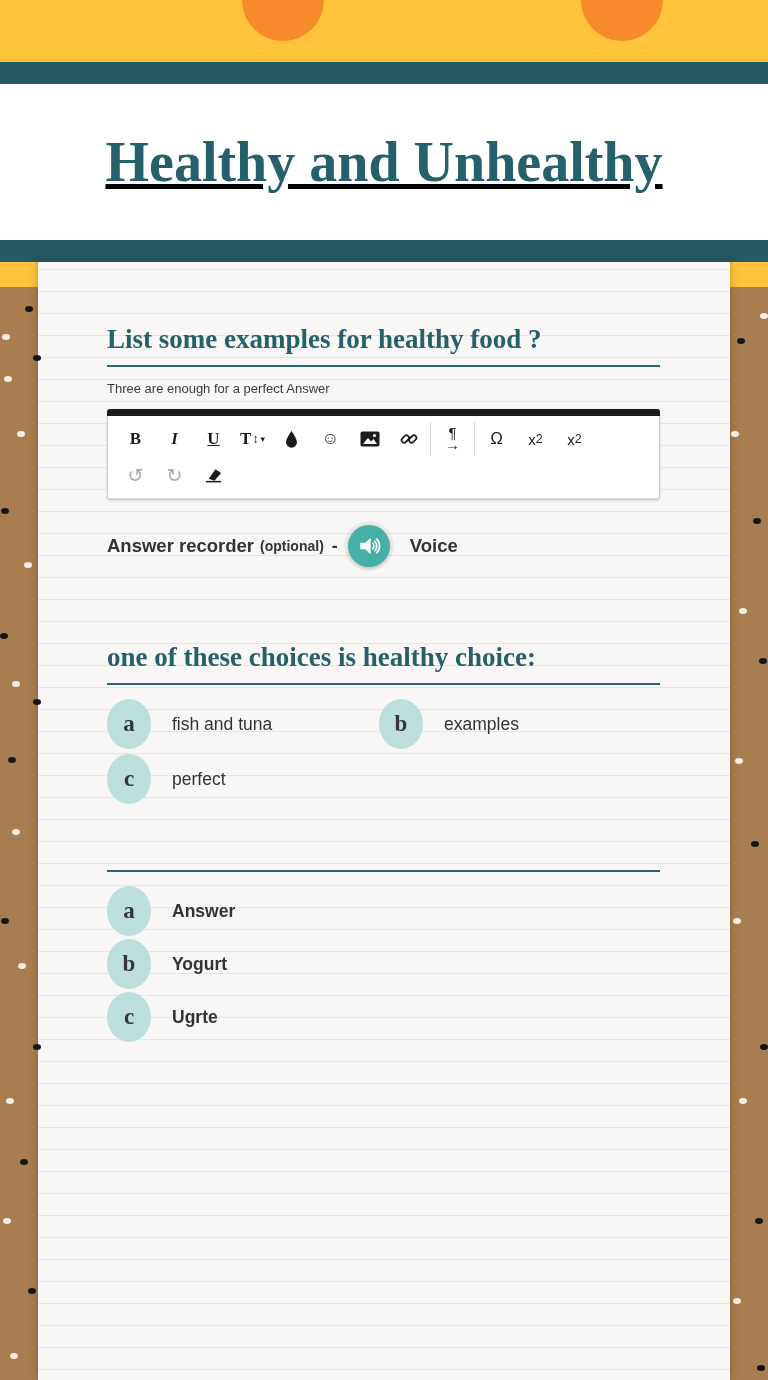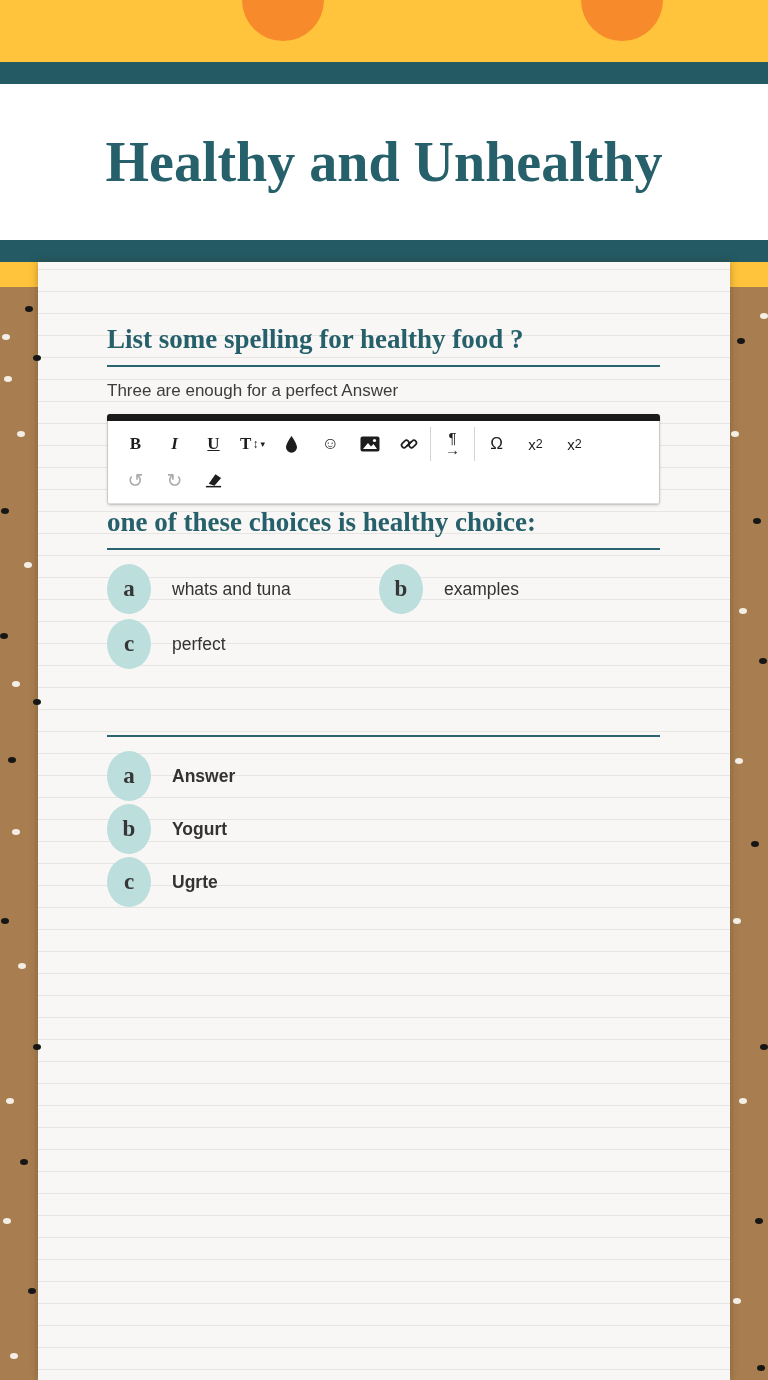--- a/index.html
+++ b/index.html
@@ -9,42 +9,42 @@
   .page { position:relative; width:768px; height:1380px; overflow:hidden; background:#A87E50; }
 
   
   .band-top { position:absolute; top:0; left:0; width:768px; height:62px; background:#FFC33C; overflow:hidden; z-index:1; }
   .orange-circle { position:absolute; width:82px; height:82px; border-radius:50%; background:#F78A2B; top:-41px; }
   .orange-circle.c1 { left:242px; }
   .orange-circle.c2 { left:581px; }
   .teal-bar { position:absolute; left:0; width:768px; height:22px; background:#235A63; z-index:1; }
   .teal-a { top:62px; }
   .teal-b { top:240px; }
-  .title-band { position:absolute; top:84px; left:0; width:768px; height:156px; background:#FFFFFF; z-index:1; display:flex; align-items:center; justify-content:center; }
+  .title-band { position:absolute; top:84px; left:0; width:768px; height:156px; background:#FFFFFF; z-index:1; display:flex; align-items:center; justify-content:center;text-decoration:underline; }
   .page-title { font-family:cursive; color:#26606B; font-size:56px; line-height:66px; font-weight:600; text-align:center; }
   .page-title span { display:block; }
   .yellow-strip { position:absolute; top:262px; left:0; width:768px; height:25px; background:#FFC33C; z-index:1; }
 
   
   .kraft { position:absolute; top:287px; left:0; width:768px; bottom:0; background:#A87E50; z-index:1; }
   .dot { position:absolute; width:8px; height:6px; border-radius:50%; z-index:3; display:block; }
   .dot.b { background:#161616; }
   .dot.w { background:#F4EFE6; }
 
   
   .paper { position:absolute; top:262px; left:38px; width:692px; bottom:0; z-index:2;
     background-color:#F8F7F5;
     background-image:repeating-linear-gradient(to bottom, #E7E5E1 0px, #E7E5E1 1px, transparent 1px, transparent 22px);
     background-position:0 7px;
     box-shadow:0 0 8px rgba(60,40,10,.35); }
   .paper-inner { padding:0 70px 0 69px; }
 
   .q-heading { font-family:cursive; color:#26606B; font-size:27px; line-height:35px; font-weight:600; }
   .q-rule { border:none; border-top:2px solid #2A6470; margin-top:8px; }
-  .hint { margin-top:14px; font-size:17px; color:#3C3C3C; }
+  .hint { margin-top:14px; font-size:13px; color:#3C3C3C; }
 
   
   .editor { margin-top:14px; background:#FFFFFF; border:1px solid #C9C9C9; border-top:none; border-radius:4px; box-shadow:0 1px 3px rgba(0,0,0,.12); }
   .editor-topbar { height:7px; background:#1B1B1B; border-radius:3px 3px 0 0; margin:-1px -1px 0 -1px; }
   .toolbar { padding:6px 8px 6px 8px; border-bottom:1px solid #DCDCDC; }
   .tb-row { display:flex; align-items:center; }
   .tb-row + .tb-row { margin-top:2px; }
   .tb-btn { width:39px; height:34px; display:flex; align-items:center; justify-content:center; background:none; border:none; color:#1D1D1D; font-size:17px; cursor:pointer; }
   .tb-serif { font-family:"Liberation Serif", serif; font-weight:700; }
   .tb-italic { font-family:"Liberation Serif", serif; font-style:italic; font-weight:600; }
@@ -59,21 +59,21 @@
 
   
   .recorder-row { margin-top:24px; display:flex; align-items:center; height:44px; }
   .recorder-label { font-size:18.5px; font-weight:700; color:#333333; }
   .recorder-optional { font-size:14px; font-weight:700; color:#333333; margin-left:6px; }
   .recorder-dash { font-size:18px; font-weight:700; color:#333333; margin:0 10px 0 8px; }
   .voice-btn { width:42px; height:42px; border-radius:50%; background:#46B0A7; border:none; display:flex; align-items:center; justify-content:center; cursor:pointer; box-shadow:0 0 0 4px rgba(0,0,0,.05), 0 1px 3px rgba(0,0,0,.2); }
   .voice-label { font-size:18.5px; font-weight:700; color:#333333; margin-left:20px; }
 
   
-  .sec2 { }
+  .sec2 { margin-top:72px; }
   .sec3 { margin-top:66px; }
   .options-grid { margin-top:14px; display:grid; grid-template-columns:272px 272px; row-gap:5px; }
   .options-col { margin-top:14px; display:flex; flex-direction:column; gap:3px; }
   .option { display:flex; align-items:center; cursor:pointer; }
   .opt-circle { width:44px; height:50px; border-radius:50%; background:#BCDEDC; display:flex; align-items:center; justify-content:center; flex:0 0 auto; }
   .opt-letter { font-family:cursive; font-size:23px; font-weight:700; color:#363636; }
   .opt-label { margin-left:21px; font-size:17.5px; color:#333333; font-weight:500; }
   .opt-label.bold { font-weight:700; }
 </style>
 </head>
@@ -127,21 +127,21 @@
   <i class="dot b" style="left:760px;top:1044px;"></i>
   <i class="dot w" style="left:739px;top:1098px;"></i>
   <i class="dot b" style="left:755px;top:1218px;"></i>
   <i class="dot w" style="left:733px;top:1298px;"></i>
   <i class="dot b" style="left:757px;top:1365px;"></i>
 
   <div class="paper">
     <div class="paper-inner">
 
       <section style="margin-top:60px;">
-        <h2 class="q-heading">List some spelling for healthy food ?</h2>
+        <h2 class="q-heading">List some examples for healthy food ?</h2>
         <hr class="q-rule">
         <p class="hint">Three are enough for a perfect Answer</p>
 
         <div class="editor">
           <div class="editor-topbar"></div>
           <div class="toolbar">
             <div class="tb-row">
               <button class="tb-btn tb-serif">B</button>
               <button class="tb-btn tb-italic">I</button>
               <button class="tb-btn tb-under">U</button>
@@ -198,31 +198,47 @@
               <button class="tb-btn">
                 <svg width="19" height="16" viewBox="0 0 20 16">
                     <path d="M5 12 L12 2 L18 6 L11 14 Z" fill="#1D1D1D"></path>
                     <path d="M2 15 L18 15" stroke="#1D1D1D" stroke-width="1.6"></path>
                   </svg>
               </button>
             </div>
           </div>
         </div>
 
+        <div class="recorder-row">
+          <span class="recorder-label">Answer recorder</span>
+          <span class="recorder-optional">(optional)</span>
+          <span class="recorder-dash">-</span>
+          <button class="voice-btn">
+            <svg width="26" height="26" viewBox="0 0 24 24">
+              <path d="M4 9 L8.5 9 L13.5 4.5 L13.5 19.5 L8.5 15 L4 15 Z" fill="#FFFFFF"></path>
+              <g fill="none" stroke="#FFFFFF" stroke-width="1.5" stroke-linecap="round">
+                <path d="M15.5 9.5 a3.6 3.6 0 0 1 0 5"></path>
+                <path d="M17.3 7.6 a6.2 6.2 0 0 1 0 8.8"></path>
+                <path d="M19.1 5.7 a8.8 8.8 0 0 1 0 12.6"></path>
+              </g>
+            </svg>
+          </button>
+          <span class="voice-label">Voice</span>
+        </div>
       </section>
 
       <section class="sec2">
         <h2 class="q-heading">one of these choices is healthy choice:</h2>
         <hr class="q-rule">
         <div class="options-grid">
           <div class="option">
             <span class="opt-circle">
                 <span class="opt-letter">a</span>
               </span>
-            <span class="opt-label">whats and tuna</span>
+            <span class="opt-label">fish and tuna</span>
           </div>
           <div class="option">
             <span class="opt-circle">
                 <span class="opt-letter">b</span>
               </span>
             <span class="opt-label">examples</span>
           </div>
           <div class="option">
             <span class="opt-circle">
                 <span class="opt-letter">c</span>

